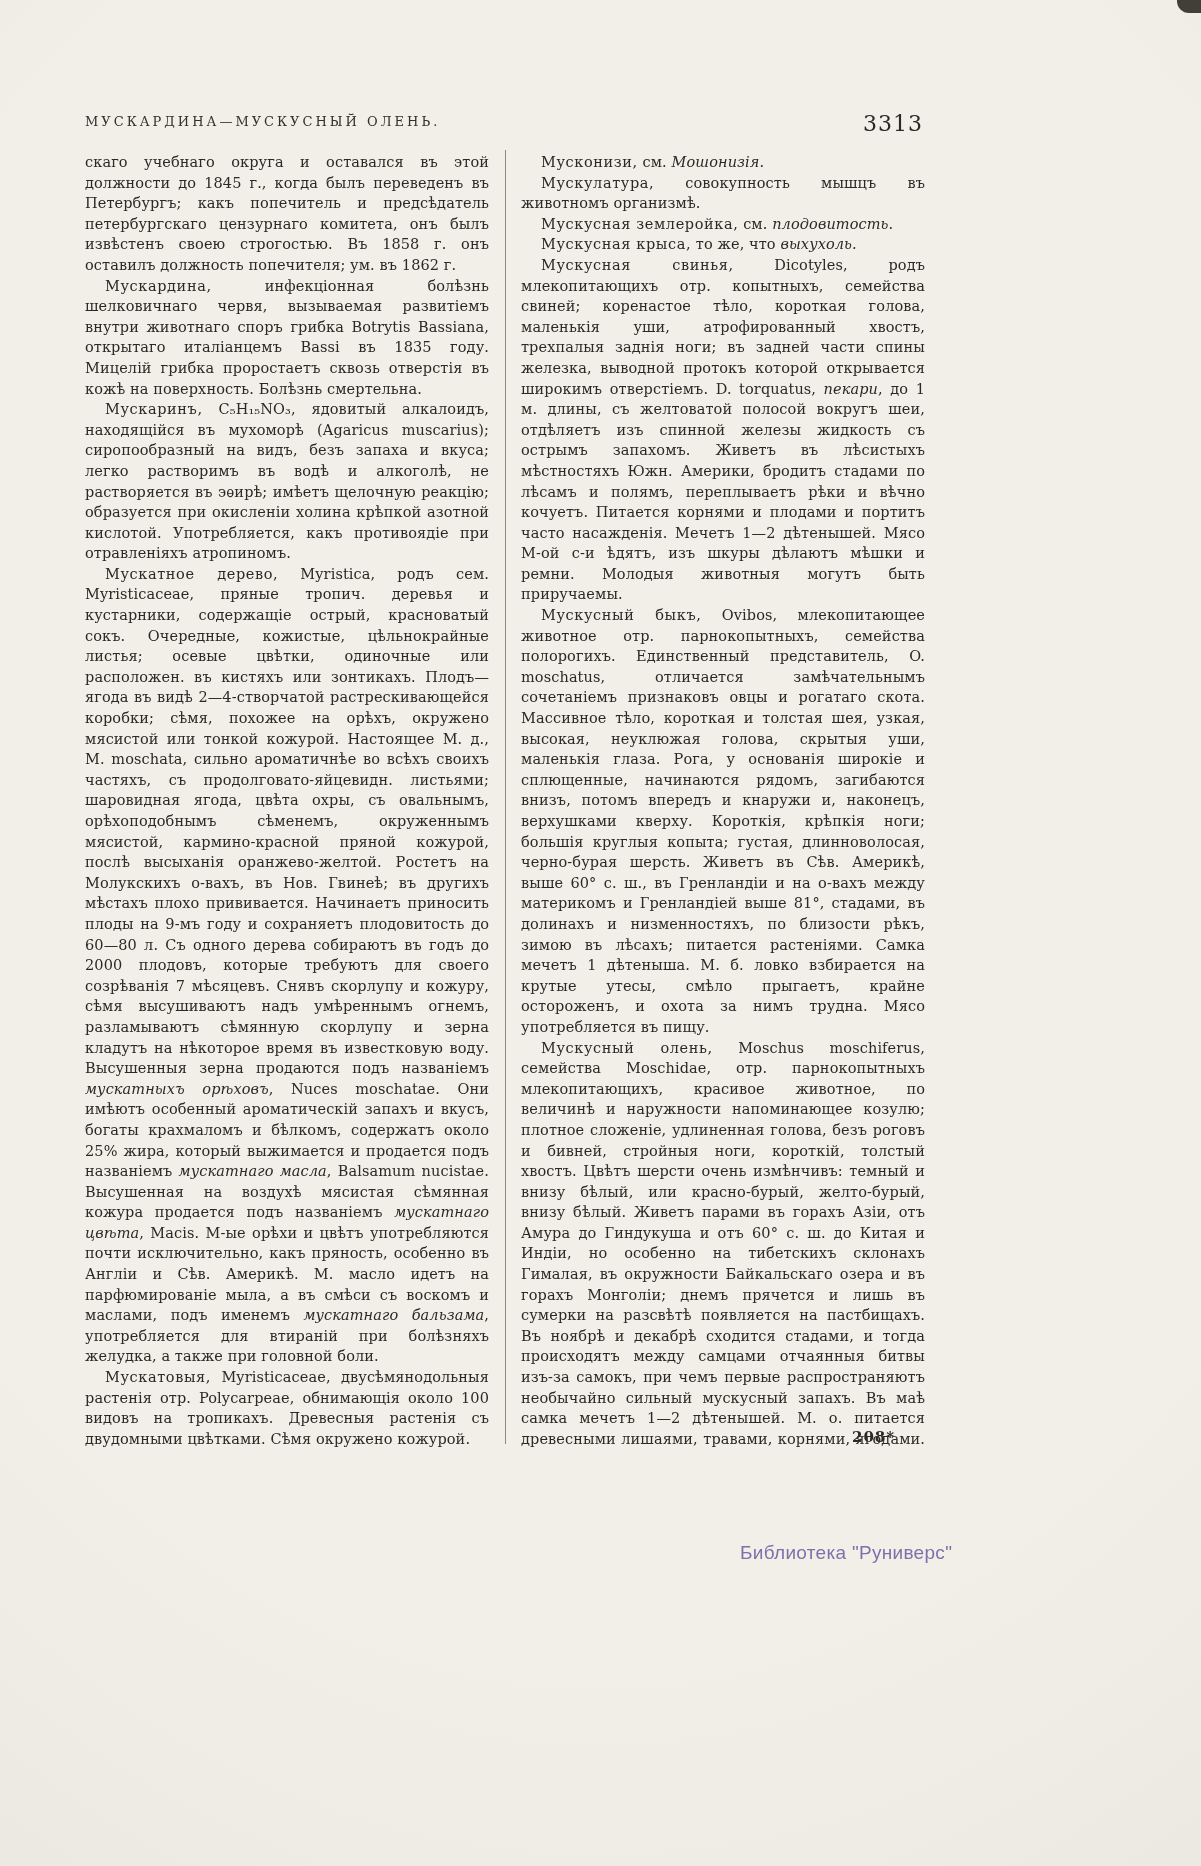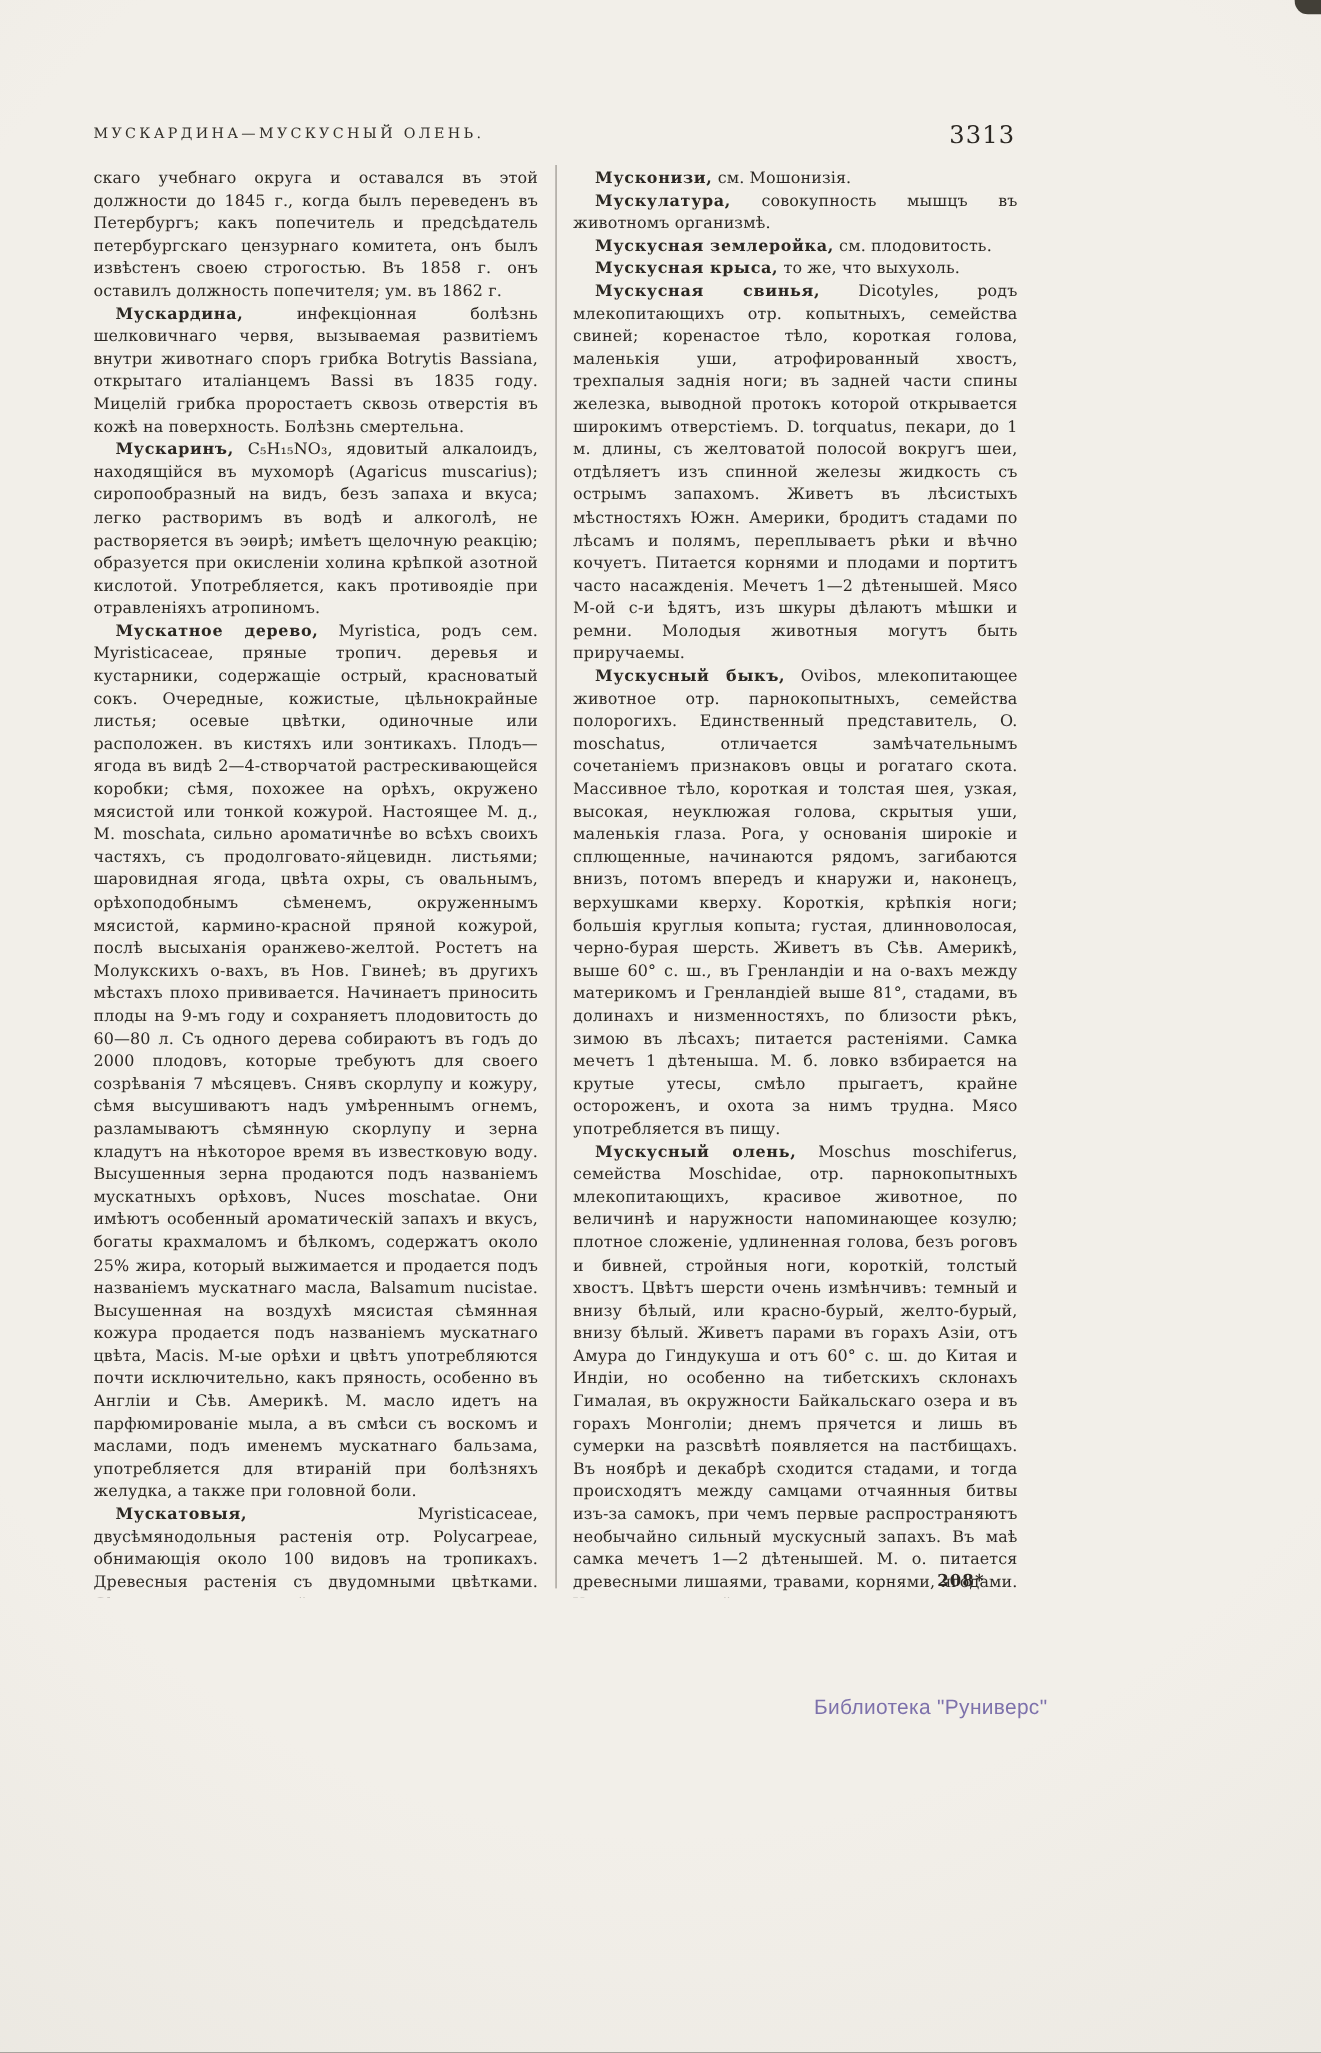--- a/index.html
+++ b/index.html
@@ -27,22 +27,22 @@
     position:absolute;left:505px;top:150px;width:1px;height:1294px;
     background:rgba(62,57,48,.55);
   }
   .text-block{
     position:absolute;left:85px;top:152px;width:840px;height:1300px;
     display:flex;gap:32px;overflow:hidden;justify-content:center;
   }
   .column{width:404px;font-size:14.5px;line-height:20.6px;text-align:justify;letter-spacing:.1px;}
   .para{margin:0;text-indent:20px;}
   .para.cont{text-indent:0;}
-  .hw{font-weight:bold;letter-spacing:.6px;}
-  .it{}
+  .hw{font-weight:normal;letter-spacing:.6px;}
+  .it{font-style:italic;}
   .signature{
     position:absolute;left:852px;top:1428px;
     font-size:15px;font-weight:bold;letter-spacing:1px;
   }
   .watermark{
     position:absolute;left:740px;top:1542px;
     font-family:"Liberation Sans","DejaVu Sans",sans-serif;
     font-size:19px;color:#7d71ab;letter-spacing:.3px;
   }
 </style>

